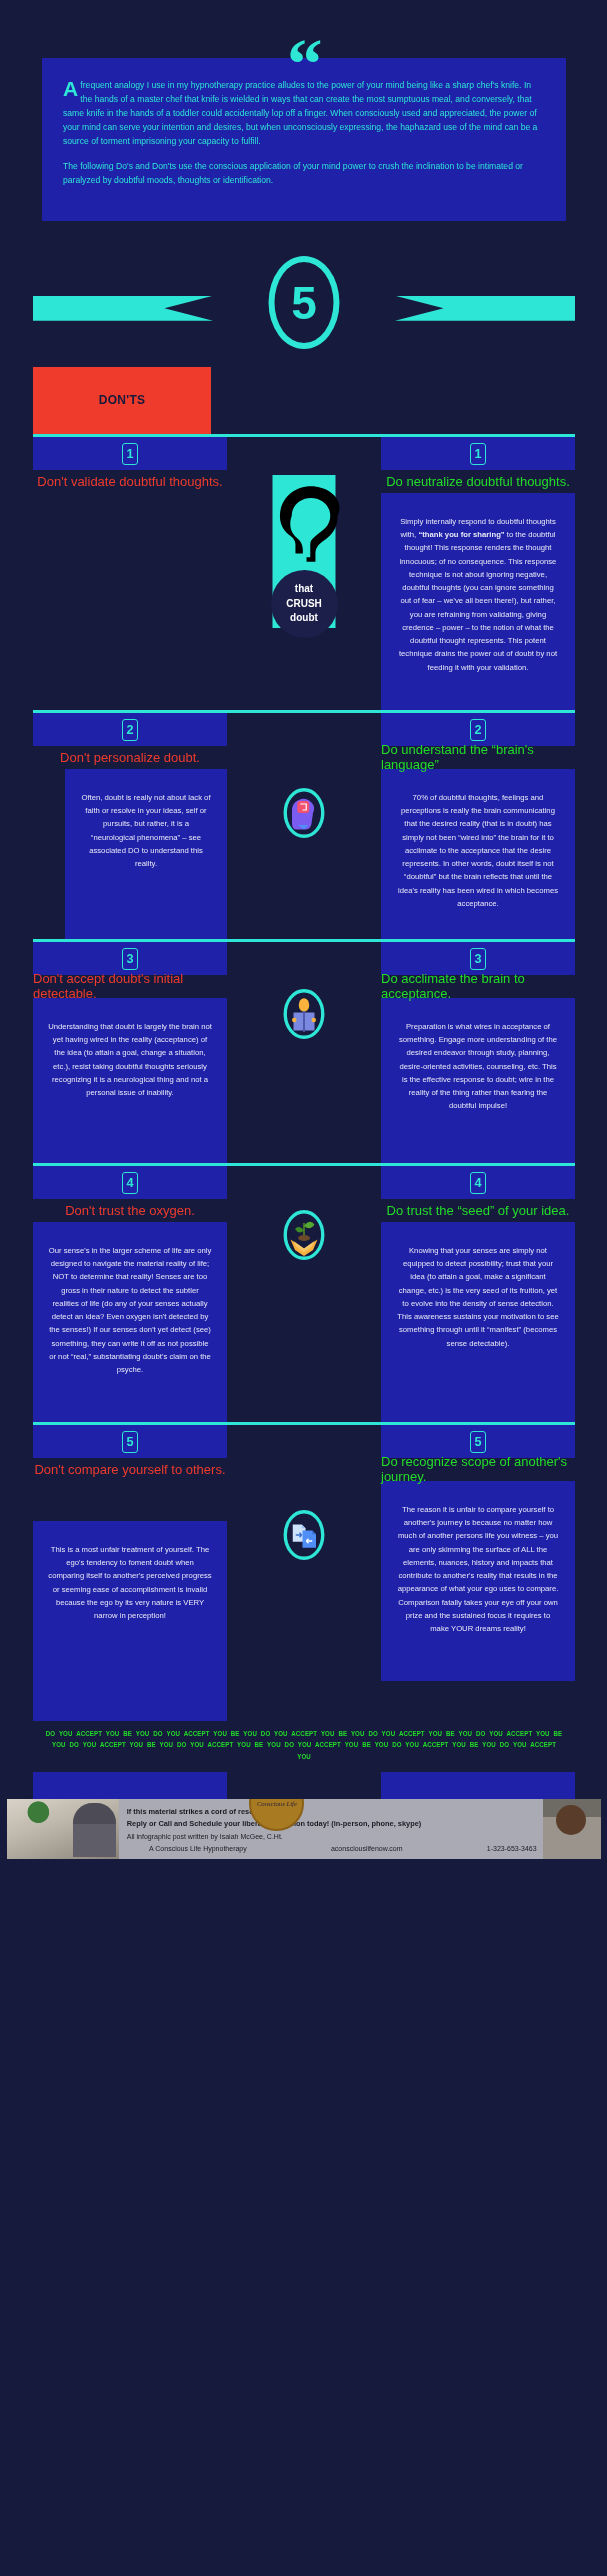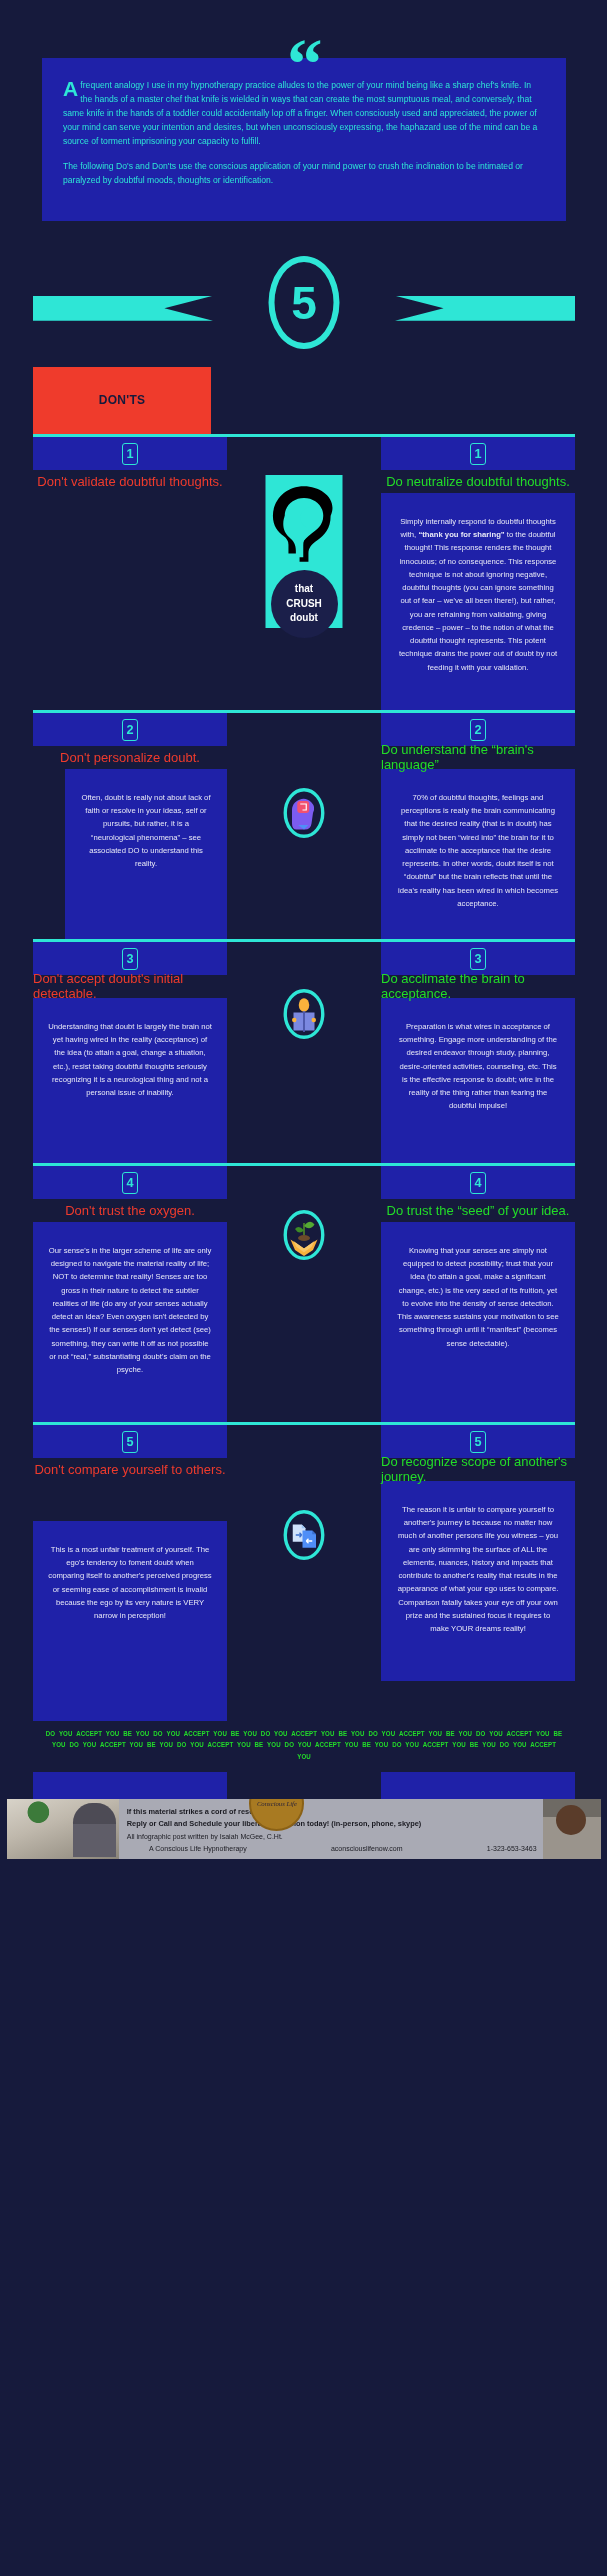--- a/index.html
+++ b/index.html
@@ -101,21 +101,21 @@
     left: 33px; right: 33px;
     height: 3.7px;
     background: #2ee6d6;
   }
 
   
   .center-strip {
     position: absolute;
     left: 50%; transform: translateX(-50%);
     top: 475px;
-    width: 77px;
+    width: 63px;
     height: 153px;
     background: #2ee6d6;
     z-index: 4;
     overflow: visible;
   }
   .qhead { position: absolute; left: 0; top: 4.5px; width: 77px; height: 113px; }
   .crush-bubble {
     position: absolute;
     left: 50%; transform: translateX(-50%);
     top: 95px;

